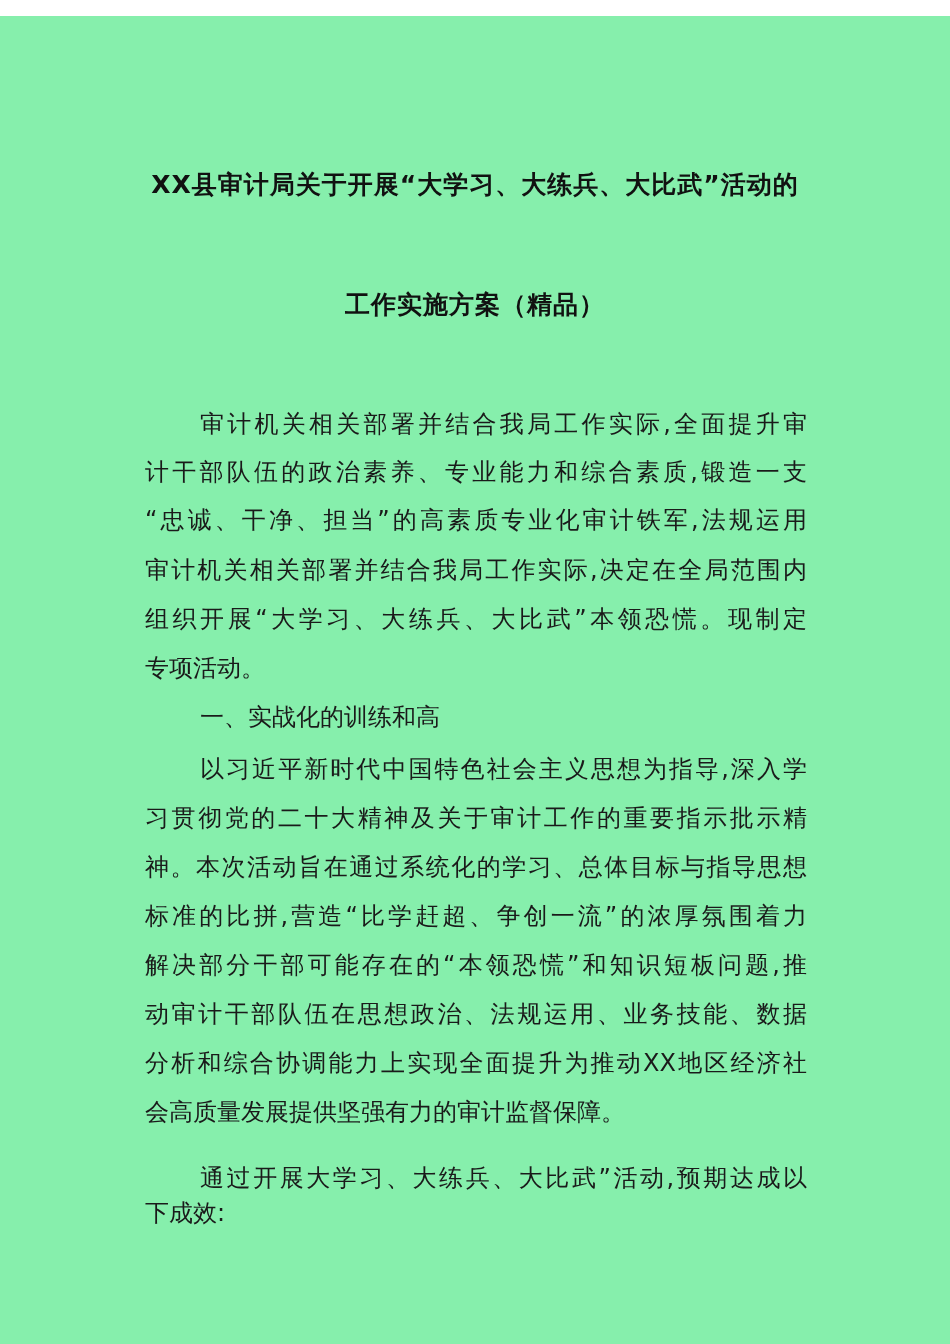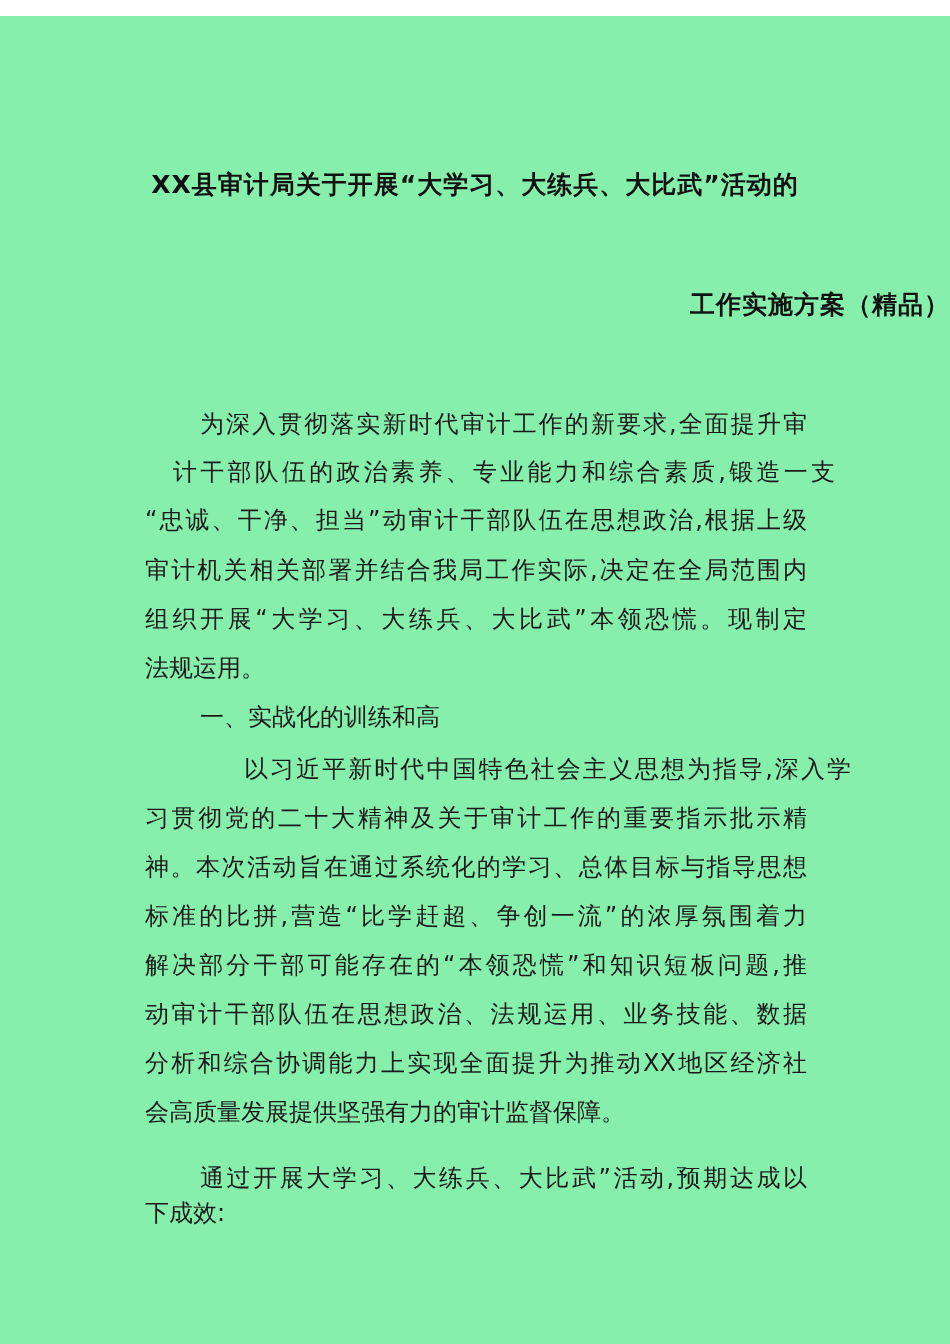--- a/index.html
+++ b/index.html
@@ -27,21 +27,21 @@
       left: 0;
       width: 950px;
       text-align: center;
       font-size: 25px;
       font-weight: bold;
       letter-spacing: 1px;
       white-space: nowrap;
       font-family: "DejaVu Sans", "Liberation Sans", sans-serif;
     }
     .title-line.l1 { top: 152px; }
-    .title-line.l2 { top: 272px; text-align: right; }
+    .title-line.l2 { top: 272px; }
     .body-line {
       position: absolute;
       left: 145px;
       width: 662px;
       font-size: 24px;
       line-height: 30px;
       white-space: nowrap;
       text-align: justify;
       text-align-last: justify;
       font-family: "DejaVu Sans", "Liberation Sans", sans-serif;
@@ -53,34 +53,34 @@
   </style>
 </head>
 <body>
 
 <div class="page">
 
   <div class="title-line l1">XX县审计局关于开展“大学习、大练兵、大比武”活动的</div>
   <div class="title-line l2">工作实施方案（精品）</div>
 
   <div>
-    <div class="body-line indent" style="top:393px;">为深入贯彻落实新时代审计工作的新要求,全面提升审</div>
-    <div class="body-line" style="top:441px;margin-left:28px;">计干部队伍的政治素养、专业能力和综合素质,锻造一支</div>
-    <div class="body-line" style="top:489px;">“忠诚、干净、担当”动审计干部队伍在思想政治,根据上级</div>
+    <div class="body-line indent" style="top:393px;">审计机关相关部署并结合我局工作实际,全面提升审</div>
+    <div class="body-line" style="top:441px;">计干部队伍的政治素养、专业能力和综合素质,锻造一支</div>
+    <div class="body-line" style="top:489px;">“忠诚、干净、担当”的高素质专业化审计铁军,法规运用</div>
     <div class="body-line" style="top:539px;">审计机关相关部署并结合我局工作实际,决定在全局范围内</div>
     <div class="body-line" style="top:588px;">组织开展“大学习、大练兵、大比武”本领恐慌。现制定</div>
-    <div class="body-line last" style="top:637px;">法规运用。</div>
+    <div class="body-line last" style="top:637px;">专项活动。</div>
   </div>
 
   <div>
     <div class="body-line indent last" style="top:686px;">一、实战化的训练和高</div>
   </div>
 
   <div>
-    <div class="body-line indent" style="top:738px;margin-left:44px;">以习近平新时代中国特色社会主义思想为指导,深入学</div>
+    <div class="body-line indent" style="top:738px;">以习近平新时代中国特色社会主义思想为指导,深入学</div>
     <div class="body-line" style="top:787px;">习贯彻党的二十大精神及关于审计工作的重要指示批示精</div>
     <div class="body-line" style="top:836px;">神。本次活动旨在通过系统化的学习、总体目标与指导思想</div>
     <div class="body-line" style="top:885px;">标准的比拼,营造“比学赶超、争创一流”的浓厚氛围着力</div>
     <div class="body-line" style="top:934px;">解决部分干部可能存在的“本领恐慌”和知识短板问题,推</div>
     <div class="body-line" style="top:983px;">动审计干部队伍在思想政治、法规运用、业务技能、数据</div>
     <div class="body-line" style="top:1032px;">分析和综合协调能力上实现全面提升为推动XX地区经济社</div>
     <div class="body-line last" style="top:1081px;">会高质量发展提供坚强有力的审计监督保障。</div>
   </div>
 
   <div>

